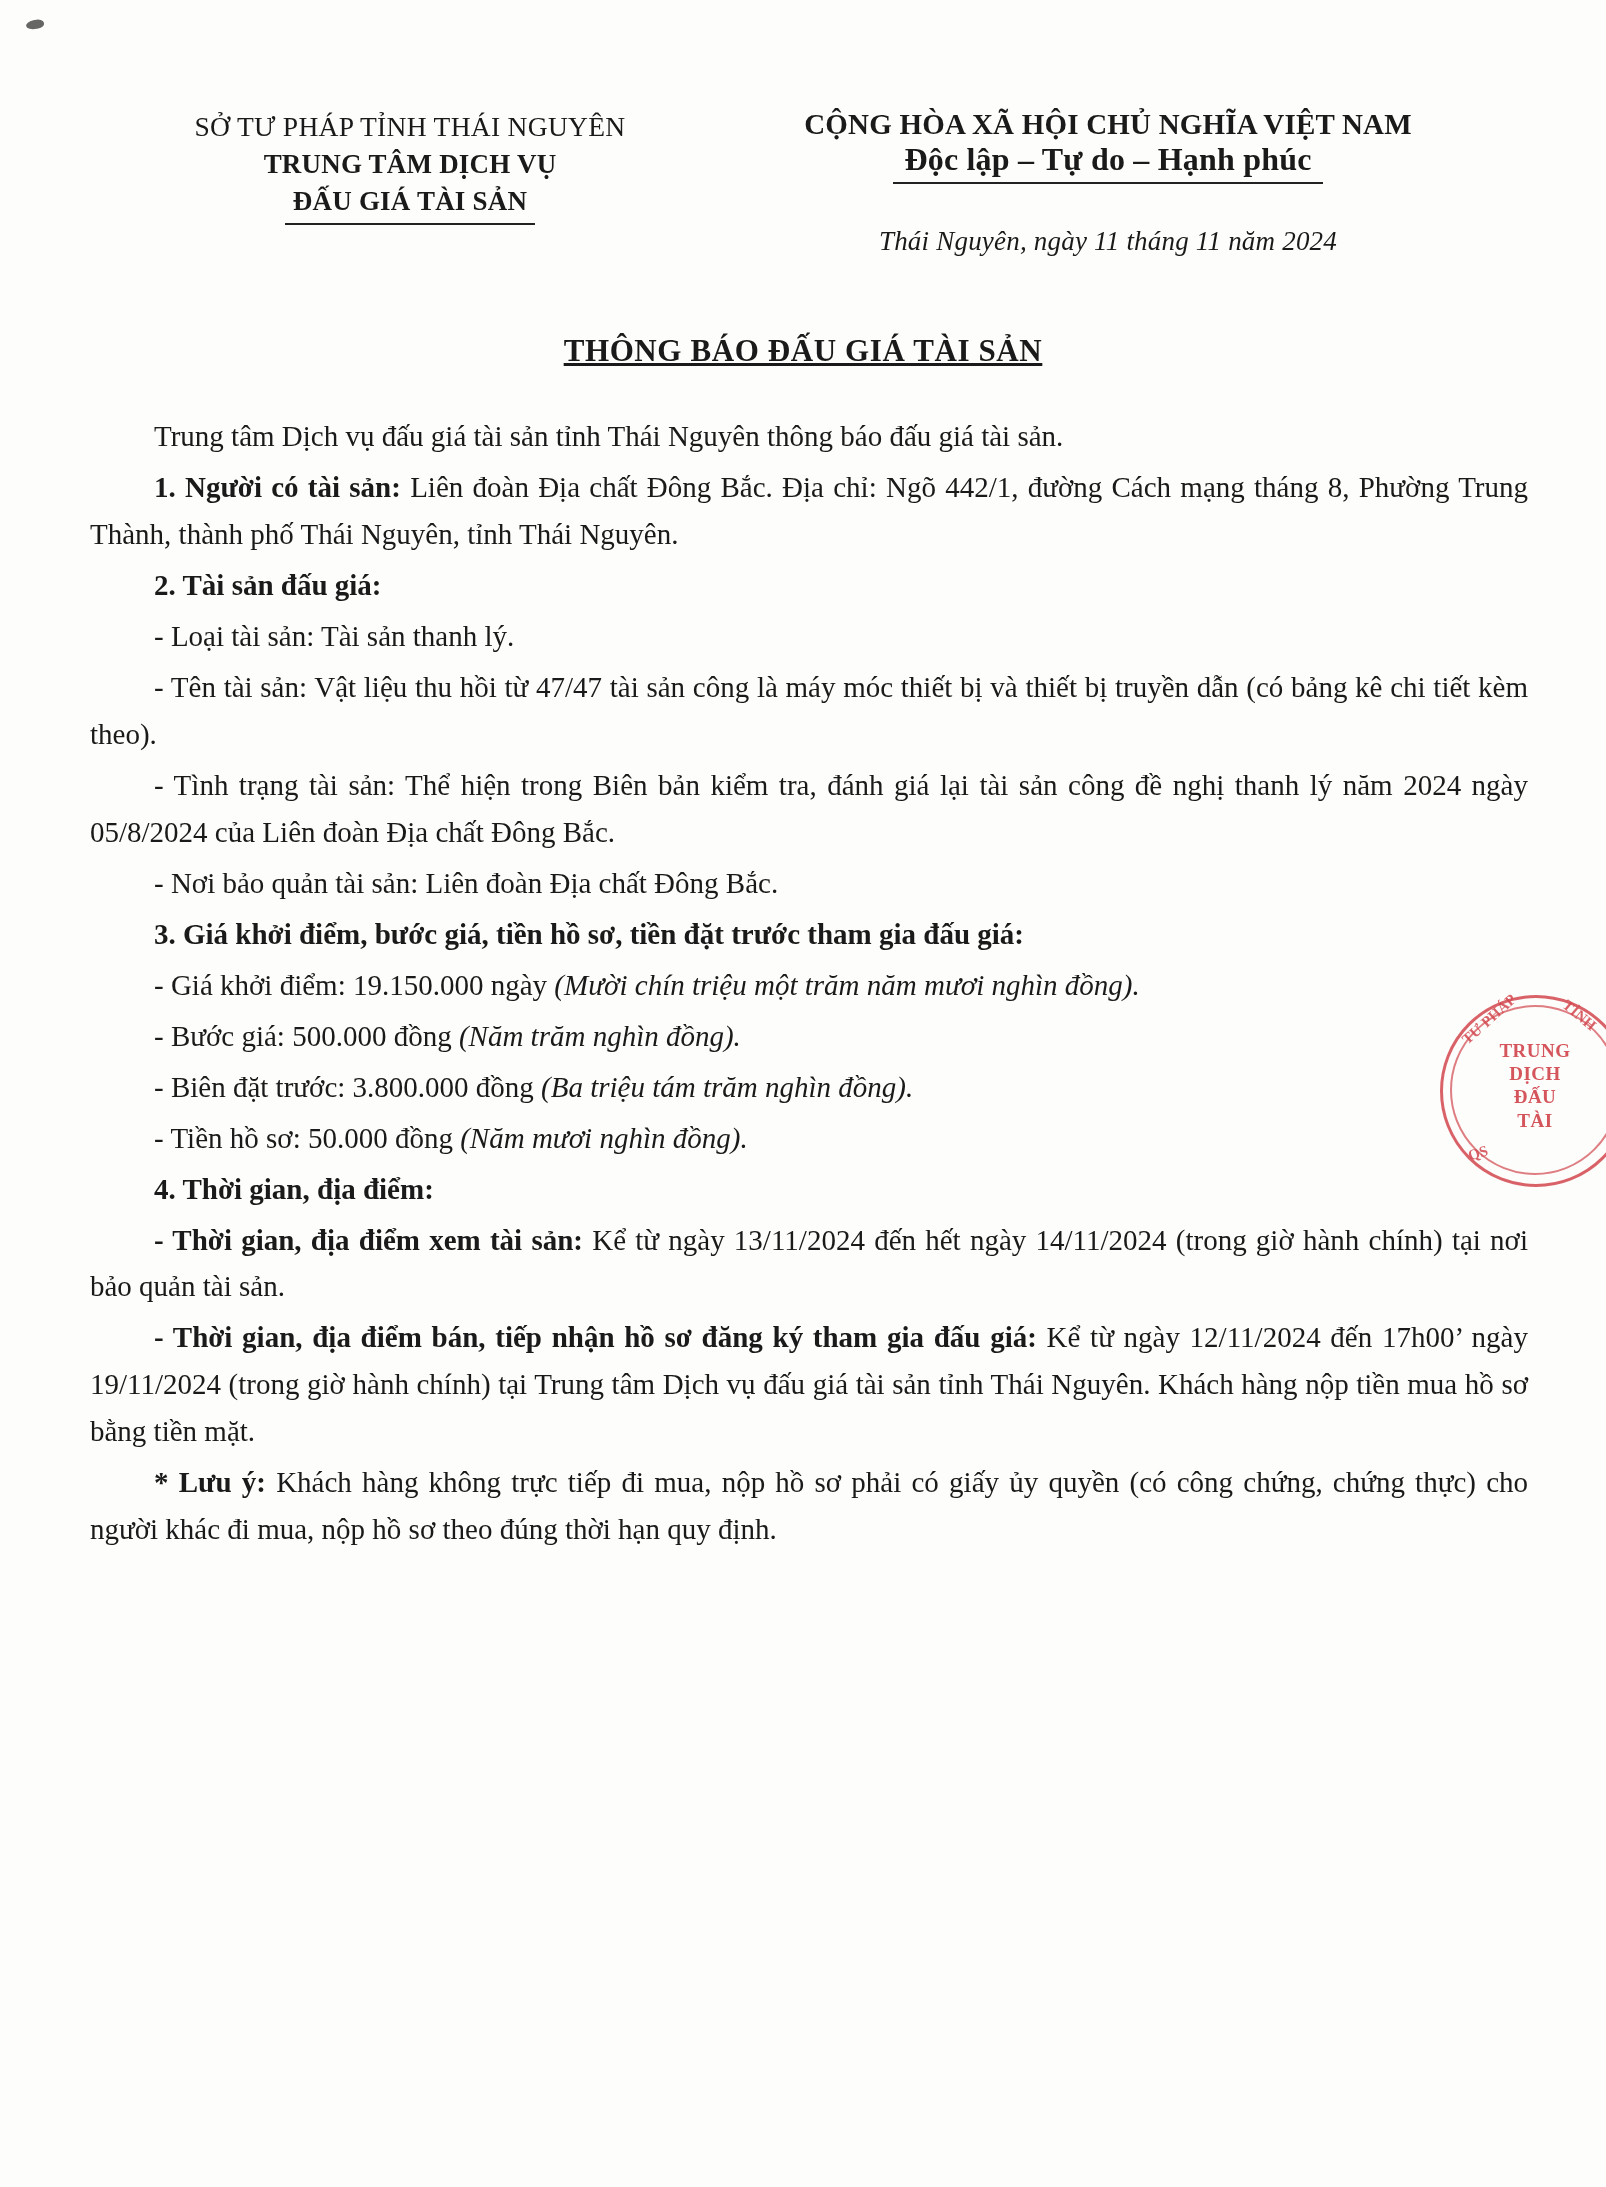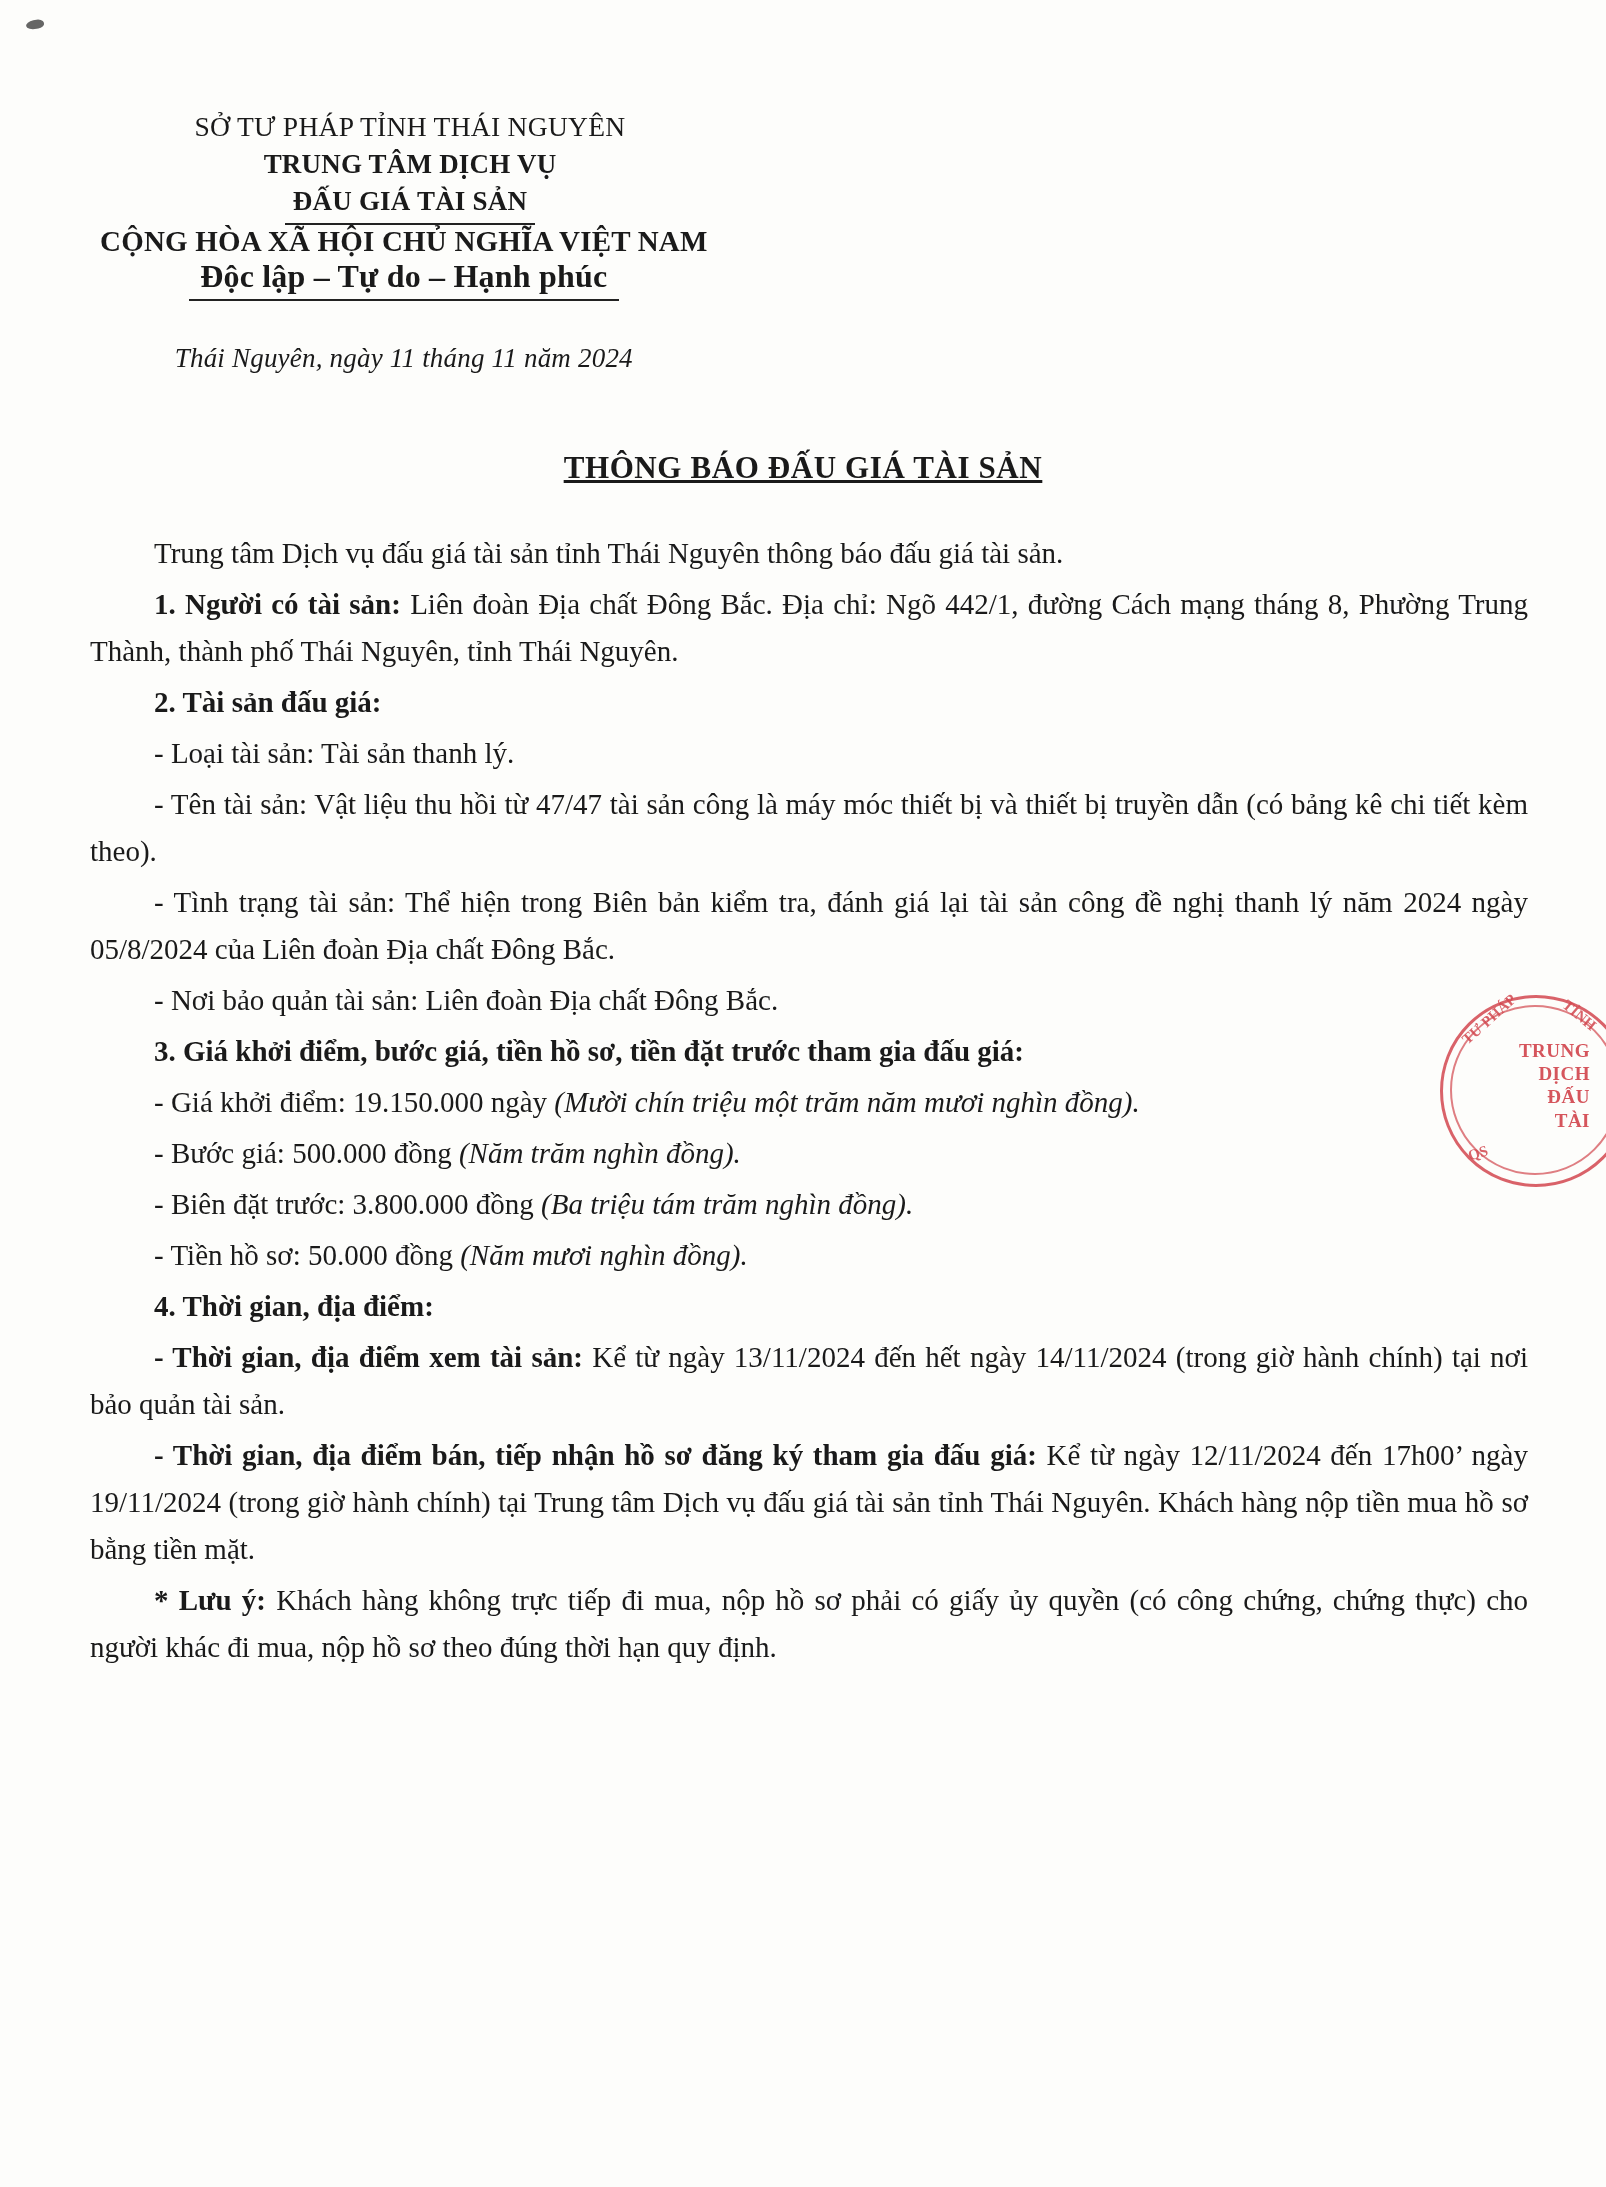--- a/index.html
+++ b/index.html
@@ -21,21 +21,20 @@
     width: 1606px;
     height: 2187px;
     background: #fdfdfb;
     padding: 0;
     box-sizing: border-box;
   }
 
   
   .header {
     display: flex;
-    flex-direction: column;
     align-items: flex-start;
     padding: 108px 70px 0 100px;
     box-sizing: border-box;
   }
   .header-left {
     width: 600px;
     text-align: center;
     font-weight: bold;
     font-size: 27px;
     line-height: 1.38;
@@ -127,24 +126,24 @@
   .stamp .ring2 {
     position: absolute;
     left: 10px; top: 10px;
     width: 166px; height: 166px;
     border: 2px solid #d2474f;
     border-radius: 50%;
     opacity: 0.7;
   }
   .stamp .stamp-center {
     position: absolute;
-    left: 16px;
+    left: 28px;
     top: 44px;
     width: 134px;
-    text-align: right;
+    text-align: center;
     color: #d2474f;
     font-weight: bold;
     font-size: 19px;
     line-height: 1.22;
     letter-spacing: 0.5px;
     opacity: 0.92;
   }
   .stamp .arc-top,
   .stamp .arc-bottom {
     position: absolute;

